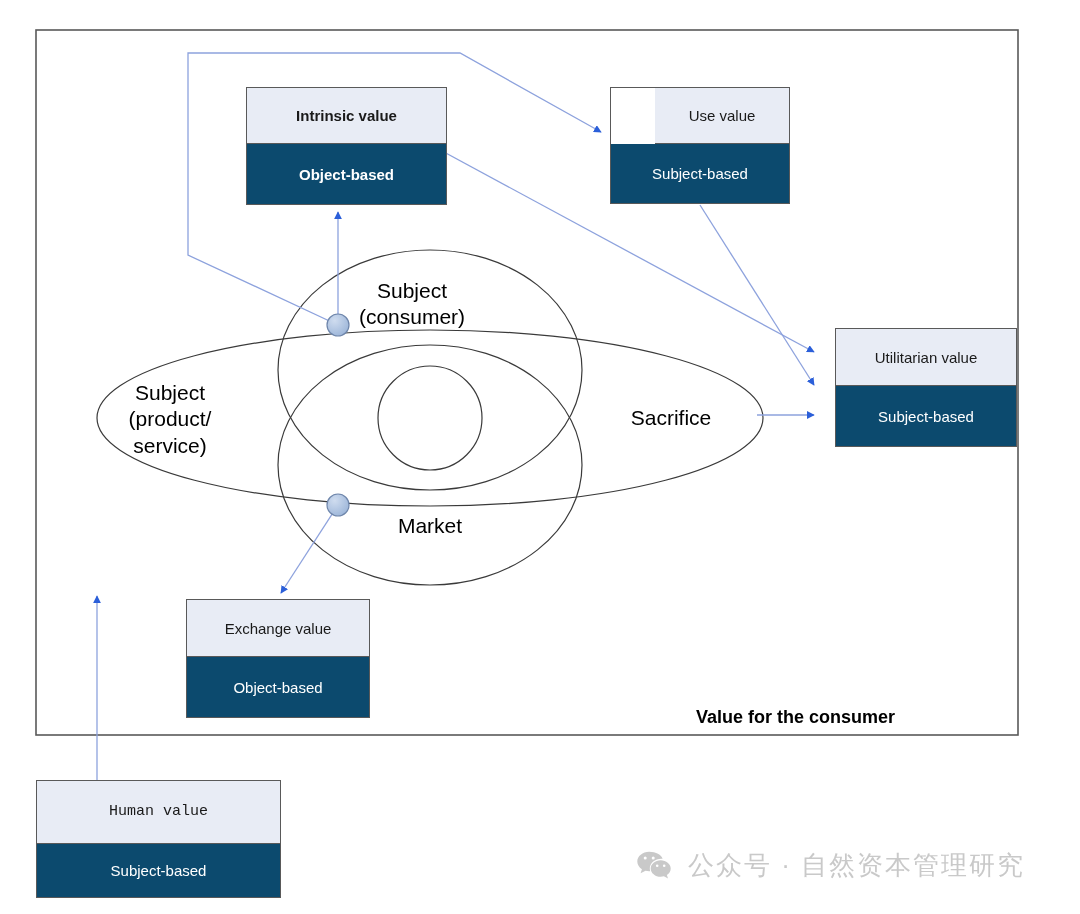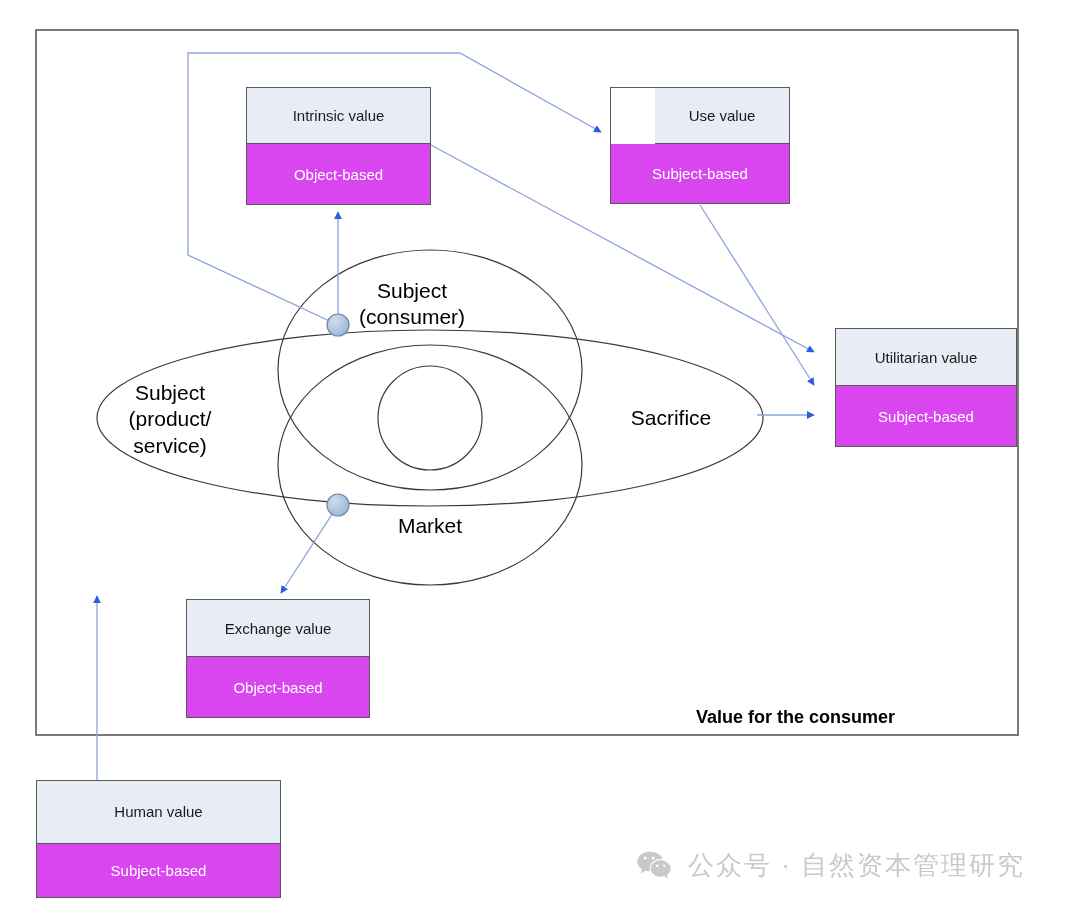--- a/index.html
+++ b/index.html
@@ -38,21 +38,21 @@
     background: #e8ecf5;
     color: #1a1a1a;
     display: flex;
     align-items: center;
     justify-content: center;
     font-size: 15px;
     box-sizing: border-box;
     border-bottom: 1.5px solid #595959;
   }
   .card .bot {
-    background: #d946ef;
+    background: #0c4a6e;
     color: #ffffff;
     display: flex;
     align-items: center;
     justify-content: center;
     font-size: 15px;
     box-sizing: border-box;
   }
   
   .ell-label {
     position: absolute;
@@ -131,42 +131,42 @@
 service)</div>
 
   <div class="ell-label" style="left:312px; top:278px; width:200px;">Subject
 (consumer)</div>
 
 
   <div class="ell-label" style="left:330px; top:513px; width:200px;">Market</div>
 
   <div class="ell-label" style="left:581px; top:405px; width:180px;">Sacrifice</div>
 
-  <div class="card" style="left:246px; top:87px; width:185px; height:118px;">
+  <div class="card" style="left:246px; top:87px; width:201px; height:118px;font-weight:bold;">
     <div class="top" style="height:56px;">Intrinsic value</div>
     <div class="bot" style="height:60px;">Object-based</div>
   </div>
 
   <div class="card" style="left:610px; top:87px; width:180px; height:117px;">
     <div class="top" style="height:56px;margin-left:44px;">Use value</div>
     <div class="bot" style="height:59px;">Subject-based</div>
   </div>
 
   <div class="card" style="left:820px; top:328px; width:182px; height:119px;margin-left:15px;">
     <div class="top" style="height:57px;">Utilitarian value</div>
     <div class="bot" style="height:60px;">Subject-based</div>
   </div>
 
   <div class="card" style="left:186px; top:599px; width:184px; height:119px;">
     <div class="top" style="height:57px;">Exchange value</div>
     <div class="bot" style="height:60px;">Object-based</div>
   </div>
 
   <div class="card" style="left:36px; top:780px; width:245px; height:118px;">
-    <div class="top" style="height:69px;">Human value</div>
+    <div class="top" style="height:69px;font-family:Liberation Mono, monospace;">Human value</div>
     <div class="bot" style="height:59px;">Subject-based</div>
   </div>
 
   <div class="frame-caption" style="left:696px; top:707px;">Value for the consumer</div>
 
   <div class="watermark" style="left:637px; top:848px;">
     <svg class="wc-icon" width="34" height="30" viewBox="0 0 34 30" xmlns="http://www.w3.org/2000/svg">
       <path d="M12.2 0.8C5.6 0.8 0.3 5.2 0.3 10.6c0 3.1 1.8 5.9 4.6 7.7L3.6 22.3l4.9-2.5c1.2 0.3 2.4 0.5 3.7 0.5 0.3 0 0.7 0 1-0.1-0.3-0.9-0.4-1.8-0.4-2.7 0-5.4 5.2-9.8 11.6-9.8 0.4 0 0.8 0 1.2 0.1C24.5 4 18.9 0.8 12.2 0.8z M8.2 8.6a1.5 1.5 0 1 1 0-3 1.5 1.5 0 0 1 0 3z m8 0a1.5 1.5 0 1 1 0-3 1.5 1.5 0 0 1 0 3z" fill="#c9c9c9"></path>
       <path d="M33.7 17.5c0-4.6-4.5-8.3-10-8.3s-10 3.7-10 8.3 4.5 8.3 10 8.3c1.1 0 2.2-0.2 3.2-0.5l4.1 2.1-1.1-3.4c2.4-1.5 3.8-3.8 3.8-6.5z M20.2 16a1.3 1.3 0 1 1 0-2.6 1.3 1.3 0 0 1 0 2.6z m7 0a1.3 1.3 0 1 1 0-2.6 1.3 1.3 0 0 1 0 2.6z" fill="#c9c9c9"></path>
     </svg>

